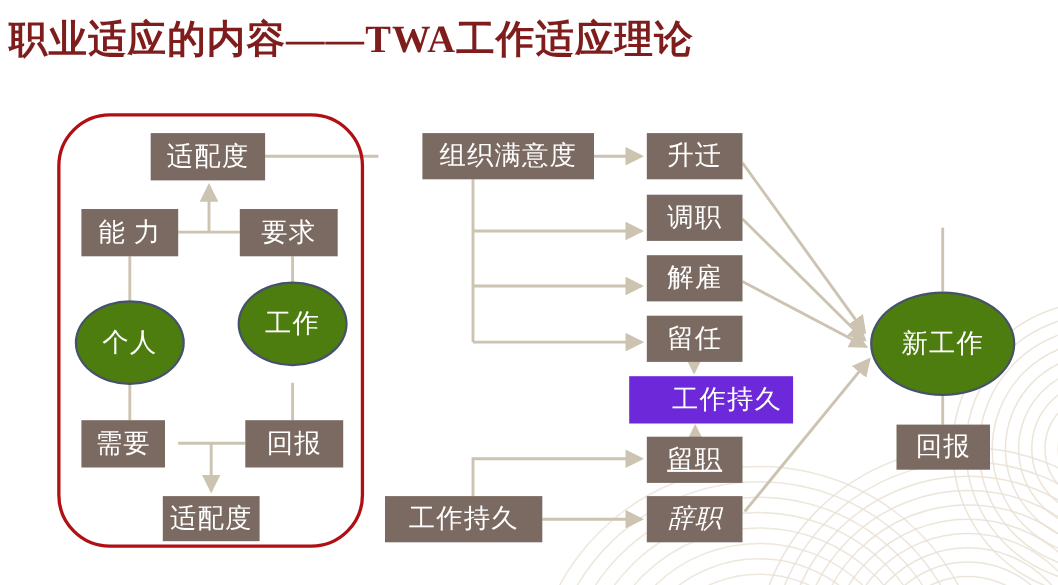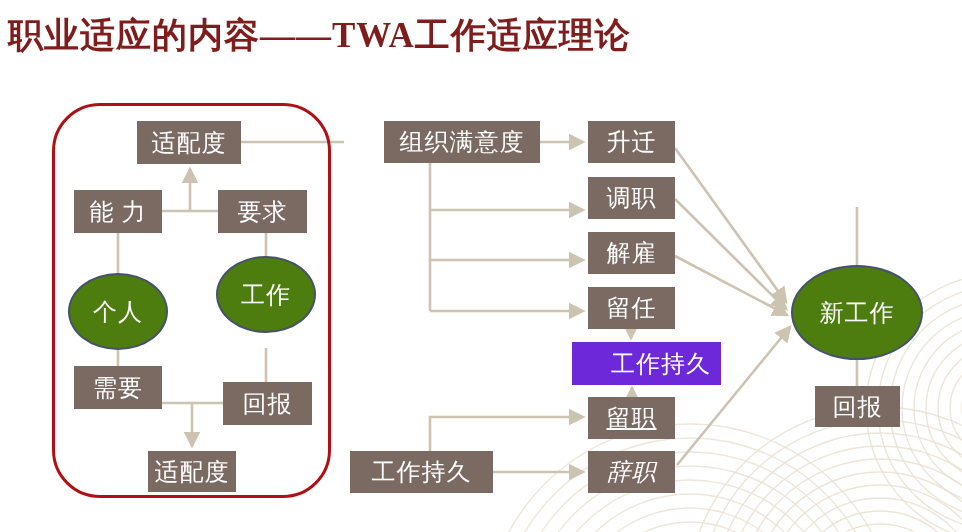--- a/index.html
+++ b/index.html
@@ -117,21 +117,21 @@
     </g>
   </svg>
 
   <div class="title">职业适应的内容——TWA工作适应理论</div>
 
   <div class="node box" style="left:137px;top:121px;width:104px;height:43px;">适配度</div>
   <div class="node box" style="left:74px;top:190px;width:88px;height:43px;">能 力</div>
   <div class="node box" style="left:218px;top:190px;width:89px;height:43px;text-align:right;">要求</div>
   <div class="node ellipse" style="left:68px;top:273px;width:96px;height:73px;">个人</div>
   <div class="node ellipse" style="left:216px;top:256px;width:96px;height:73px;">工作</div>
-  <div class="node box" style="left:74px;top:366px;width:88px;height:43px;">需要</div>
+  <div class="node box" style="left:74px;top:382px;width:76px;height:43px;">需要</div>
   <div class="node box" style="left:223px;top:382px;width:89px;height:43px;">回报</div>
   <div class="node box" style="left:148px;top:451px;width:88px;height:41px;">适配度</div>
 
   <div class="node box" style="left:344px;top:121px;width:156px;height:42px;margin-left:40px;">组织满意度</div>
   <div class="node box" style="left:588px;top:121px;width:87px;height:42px;">升迁</div>
   <div class="node box" style="left:588px;top:177px;width:87px;height:42px;">调职</div>
   <div class="node box" style="left:588px;top:232px;width:87px;height:42px;">解雇</div>
   <div class="node box" style="left:588px;top:287px;width:87px;height:42px;">留任</div>
   <div class="node box-pink node" style="left:572px;top:342px;width:120px;height:43px;">工作持久</div>
   <div class="node box" style="left:588px;top:397px;width:87px;height:42px;text-decoration:underline;">留职</div>

